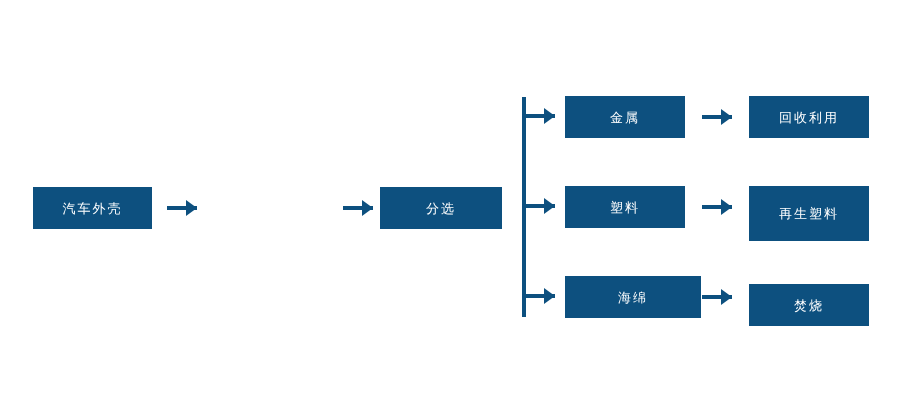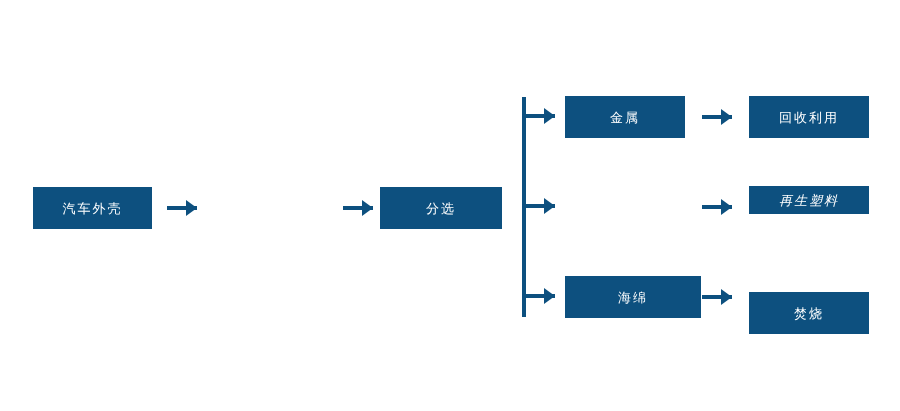--- a/index.html
+++ b/index.html
@@ -115,36 +115,39 @@
 
   <div class="arrow" style="left:702px; top:109px; width:30px;">
     <span class="shaft"></span>
     <span class="head"></span>
   </div>
 
   <div class="node blue" style="left:749px; top:96px; width:120px; height:42px;">
     <span class="node-label">回收利用</span>
   </div>
 
+  <div class="node blue" style="left:565px; top:186px; width:120px; height:42px;">
+    <span class="node-label">塑料</span>
+  </div>
 
   <div class="arrow" style="left:702px; top:199px; width:30px;">
     <span class="shaft"></span>
     <span class="head"></span>
   </div>
 
-  <div class="node blue" style="left:749px; top:186px; width:120px; height:28px;font-style:italic;">
+  <div class="node blue" style="left:749px; top:186px; width:120px; height:55px;">
     <span class="node-label">再生塑料</span>
   </div>
 
   <div class="node blue" style="left:565px; top:276px; width:136px; height:42px;">
     <span class="node-label">海绵</span>
   </div>
 
   <div class="arrow" style="left:702px; top:289px; width:30px;">
     <span class="shaft"></span>
     <span class="head"></span>
   </div>
 
-  <div class="node blue" style="left:749px; top:292px; width:120px; height:42px;">
+  <div class="node blue" style="left:749px; top:284px; width:120px; height:42px;">
     <span class="node-label">焚烧</span>
   </div>
 
 </div>
 
 </body></html>

